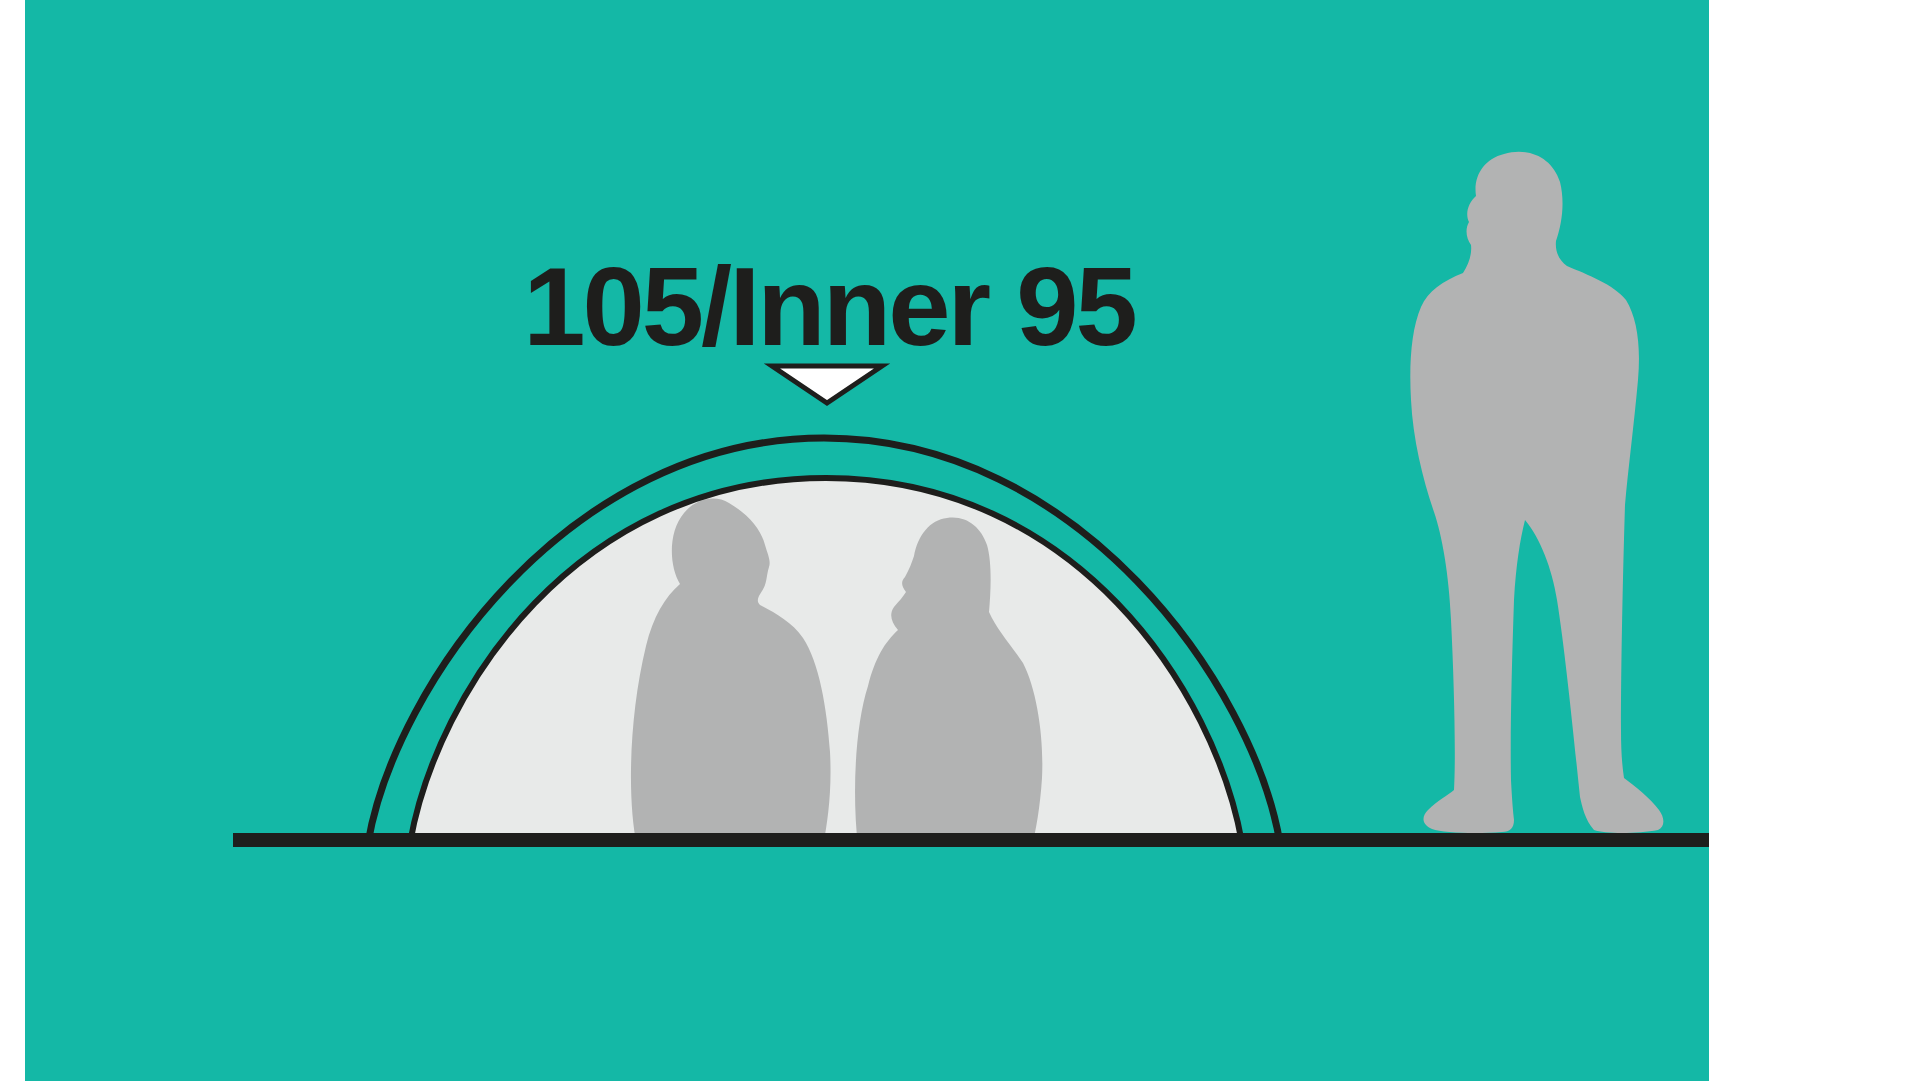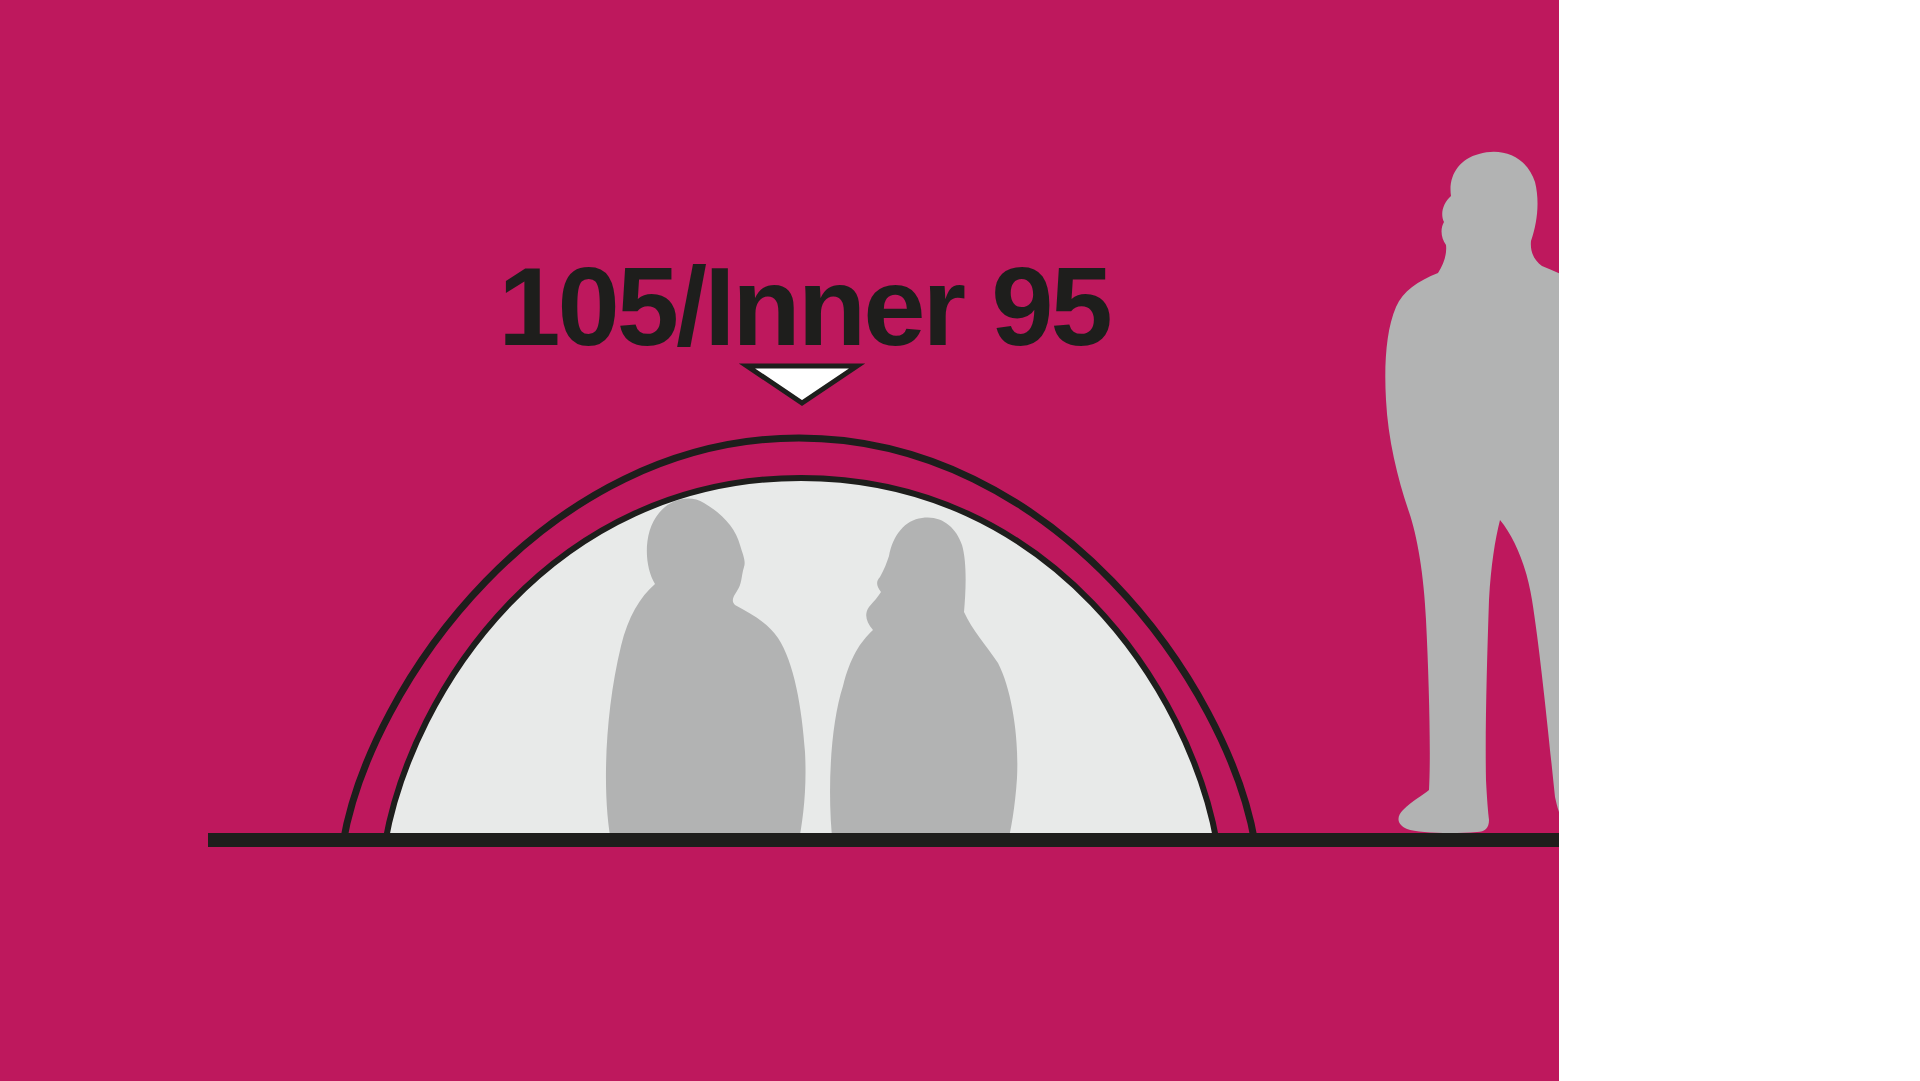--- a/index.html
+++ b/index.html
@@ -2,25 +2,26 @@
 <html><head>
 <meta charset="utf-8">
 <style>
   html, body {
     margin: 0;
     padding: 0;
     background: #ffffff;
   }
   .stage {
     position: relative;
-    width: 1559px;
+    width: 1684px;
     height: 1081px;
-    background: #be185d;
+    background: #14b8a6;
     overflow: hidden;
     font-family: "Liberation Sans", sans-serif;
+    margin-left: 25px;
   }
   svg.diagram {
     display: block;
     width: 1920px;
     height: 1081px;
   }
   .height-label {
     font-family: "Liberation Sans", sans-serif;
     font-weight: bold;
     font-size: 112px;

